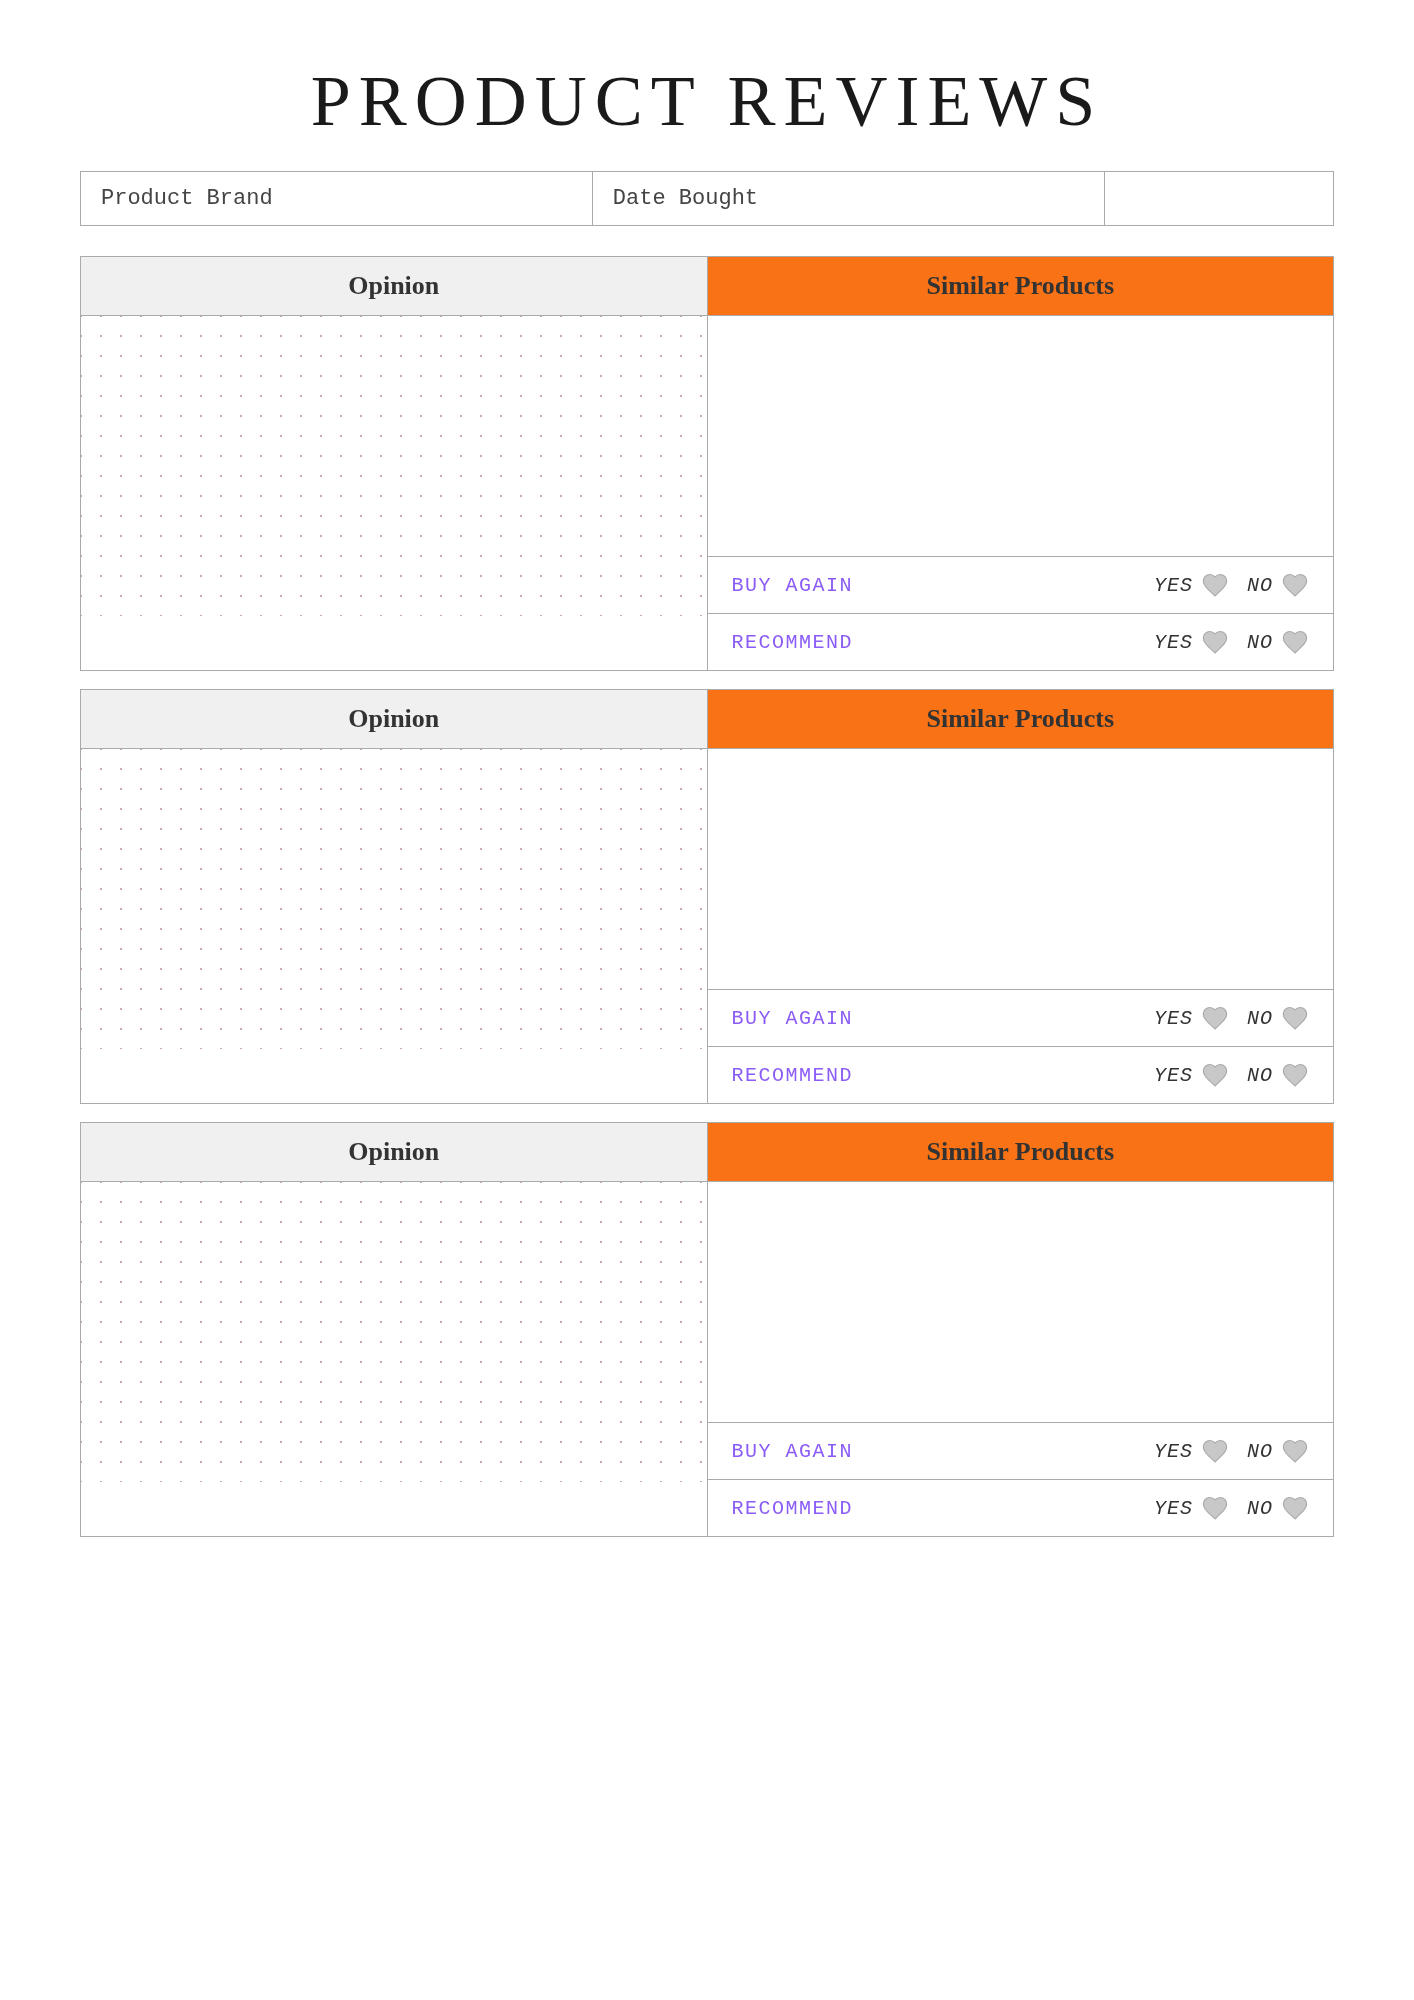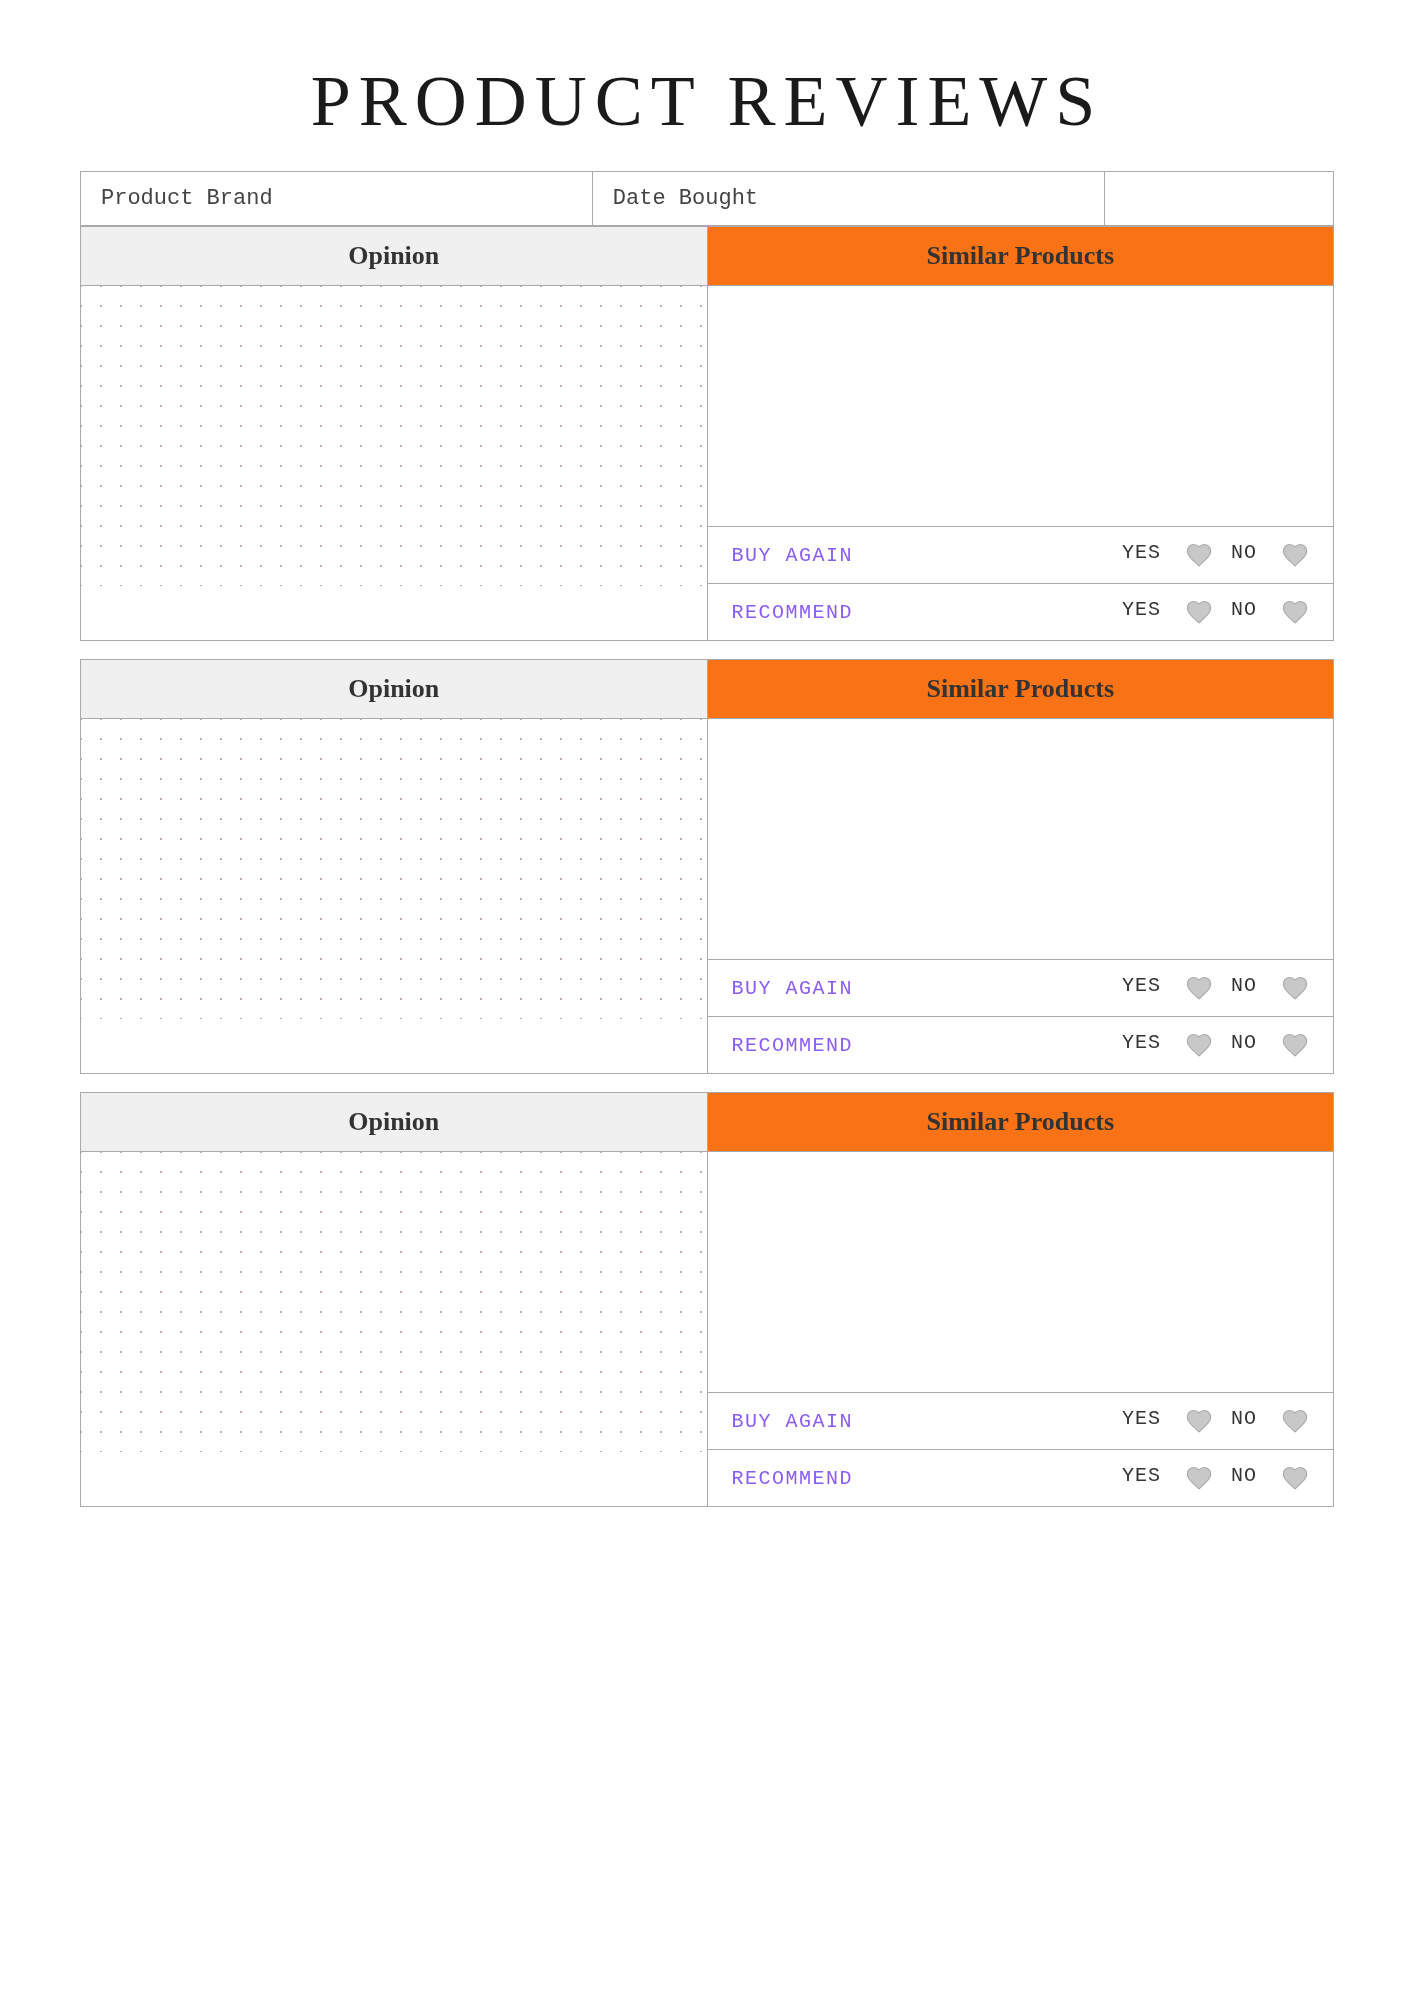--- a/index.html
+++ b/index.html
@@ -24,20 +24,21 @@
       letter-spacing: 8px;
       text-transform: uppercase;
       font-family: 'Georgia', serif;
       margin-bottom: 28px;
       color: #1a1a1a;
     }
 
     .header-row {
       display: flex;
       border: 1.5px solid #aaa;
+      margin-bottom: 30px;
     }
 
     .header-cell {
       padding: 14px 20px;
       font-size: 22px;
       font-family: 'Courier New', monospace;
       color: #444;
       border-right: 1.5px solid #aaa;
       flex: 1;
     }
@@ -127,23 +128,25 @@
     }
 
     .radio-options {
       display: flex;
       align-items: center;
       gap: 18px;
     }
 
     .radio-option {
       display: flex;
-      gap: 24px;
+      align-items: center;
+      gap: 8px;
       font-size: 20px;
       letter-spacing: 1px;
+      font-style: italic;
     }
 
     .heart-svg {
       width: 28px;
       height: 28px;
       fill: #c8c8c8;
       stroke: #aaa;
       stroke-width: 1;
     }
 

